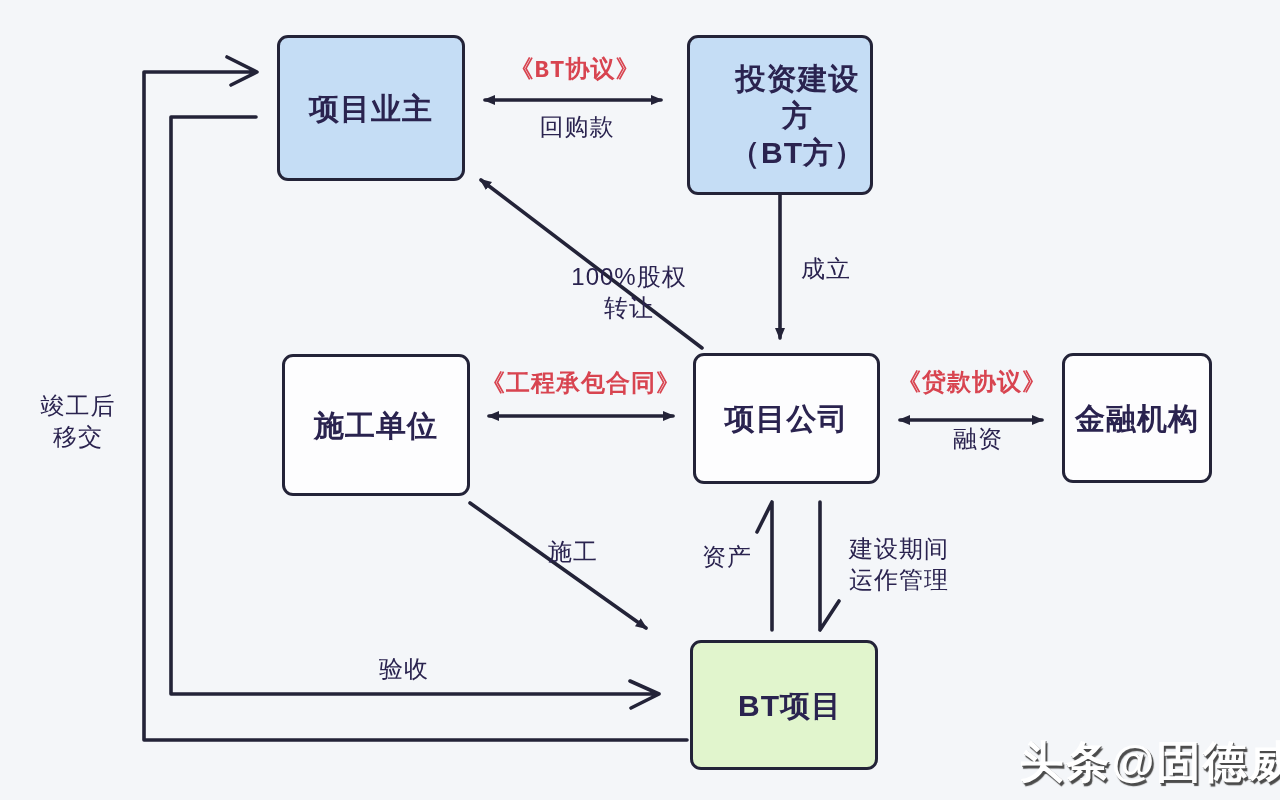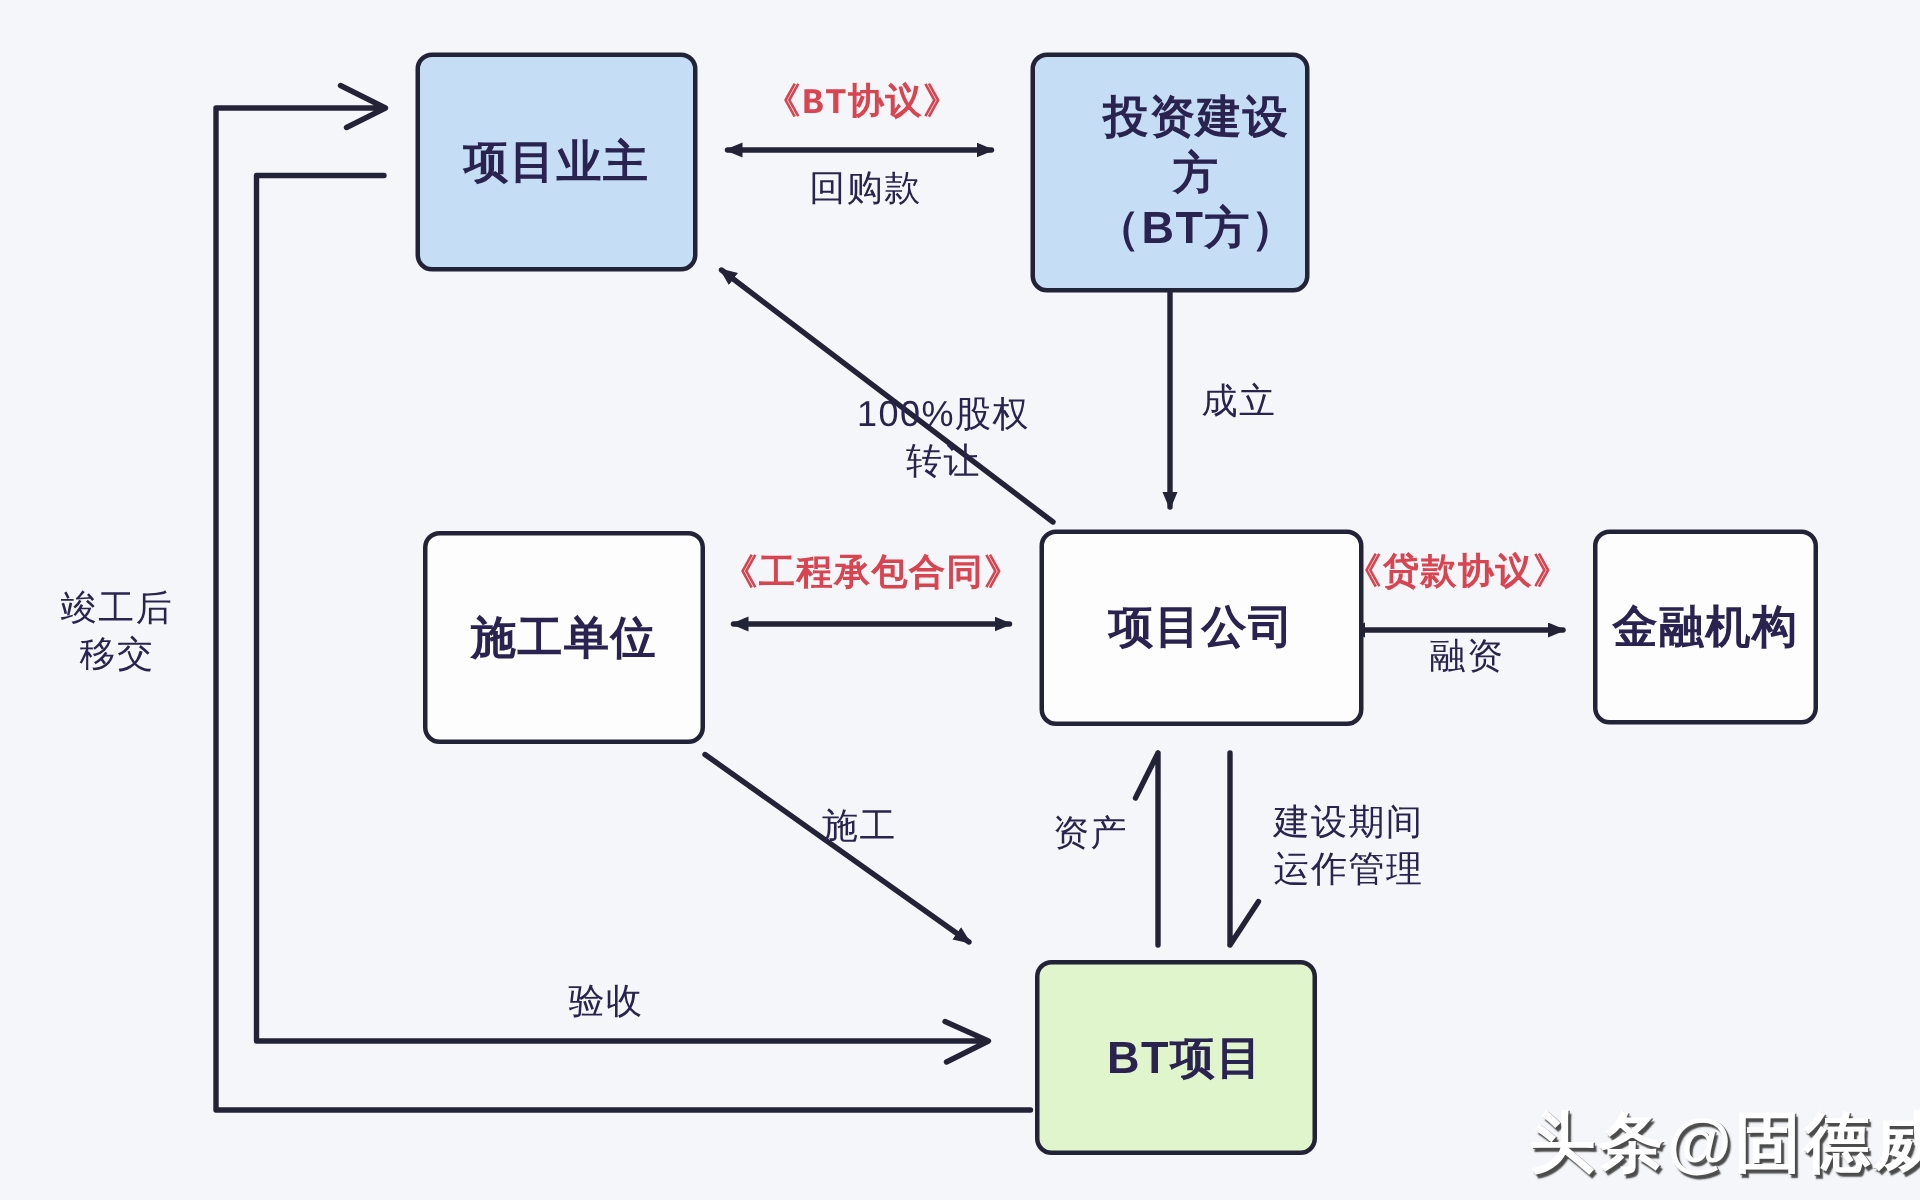--- a/index.html
+++ b/index.html
@@ -110,21 +110,21 @@
 
   <div class="node node-blue" style="left:687px; top:35px; width:186px; height:160px;padding-left:35px;">
     <div>投资建设方</div>
     <div>（BT方）</div>
   </div>
 
   <div class="node node-white" style="left:282px; top:354px; width:188px; height:142px;">
     <div>施工单位</div>
   </div>
 
-  <div class="node node-white" style="left:693px; top:353px; width:216px; height:131px;">
+  <div class="node node-white" style="left:693px; top:353px; width:187px; height:131px;">
     <div>项目公司</div>
   </div>
 
   <div class="node node-white" style="left:1062px; top:353px; width:150px; height:130px;">
     <div>金融机构</div>
   </div>
 
   <div class="node node-green" style="left:690px; top:640px; width:188px; height:130px;">
     <div>BT项目</div>
   </div>

